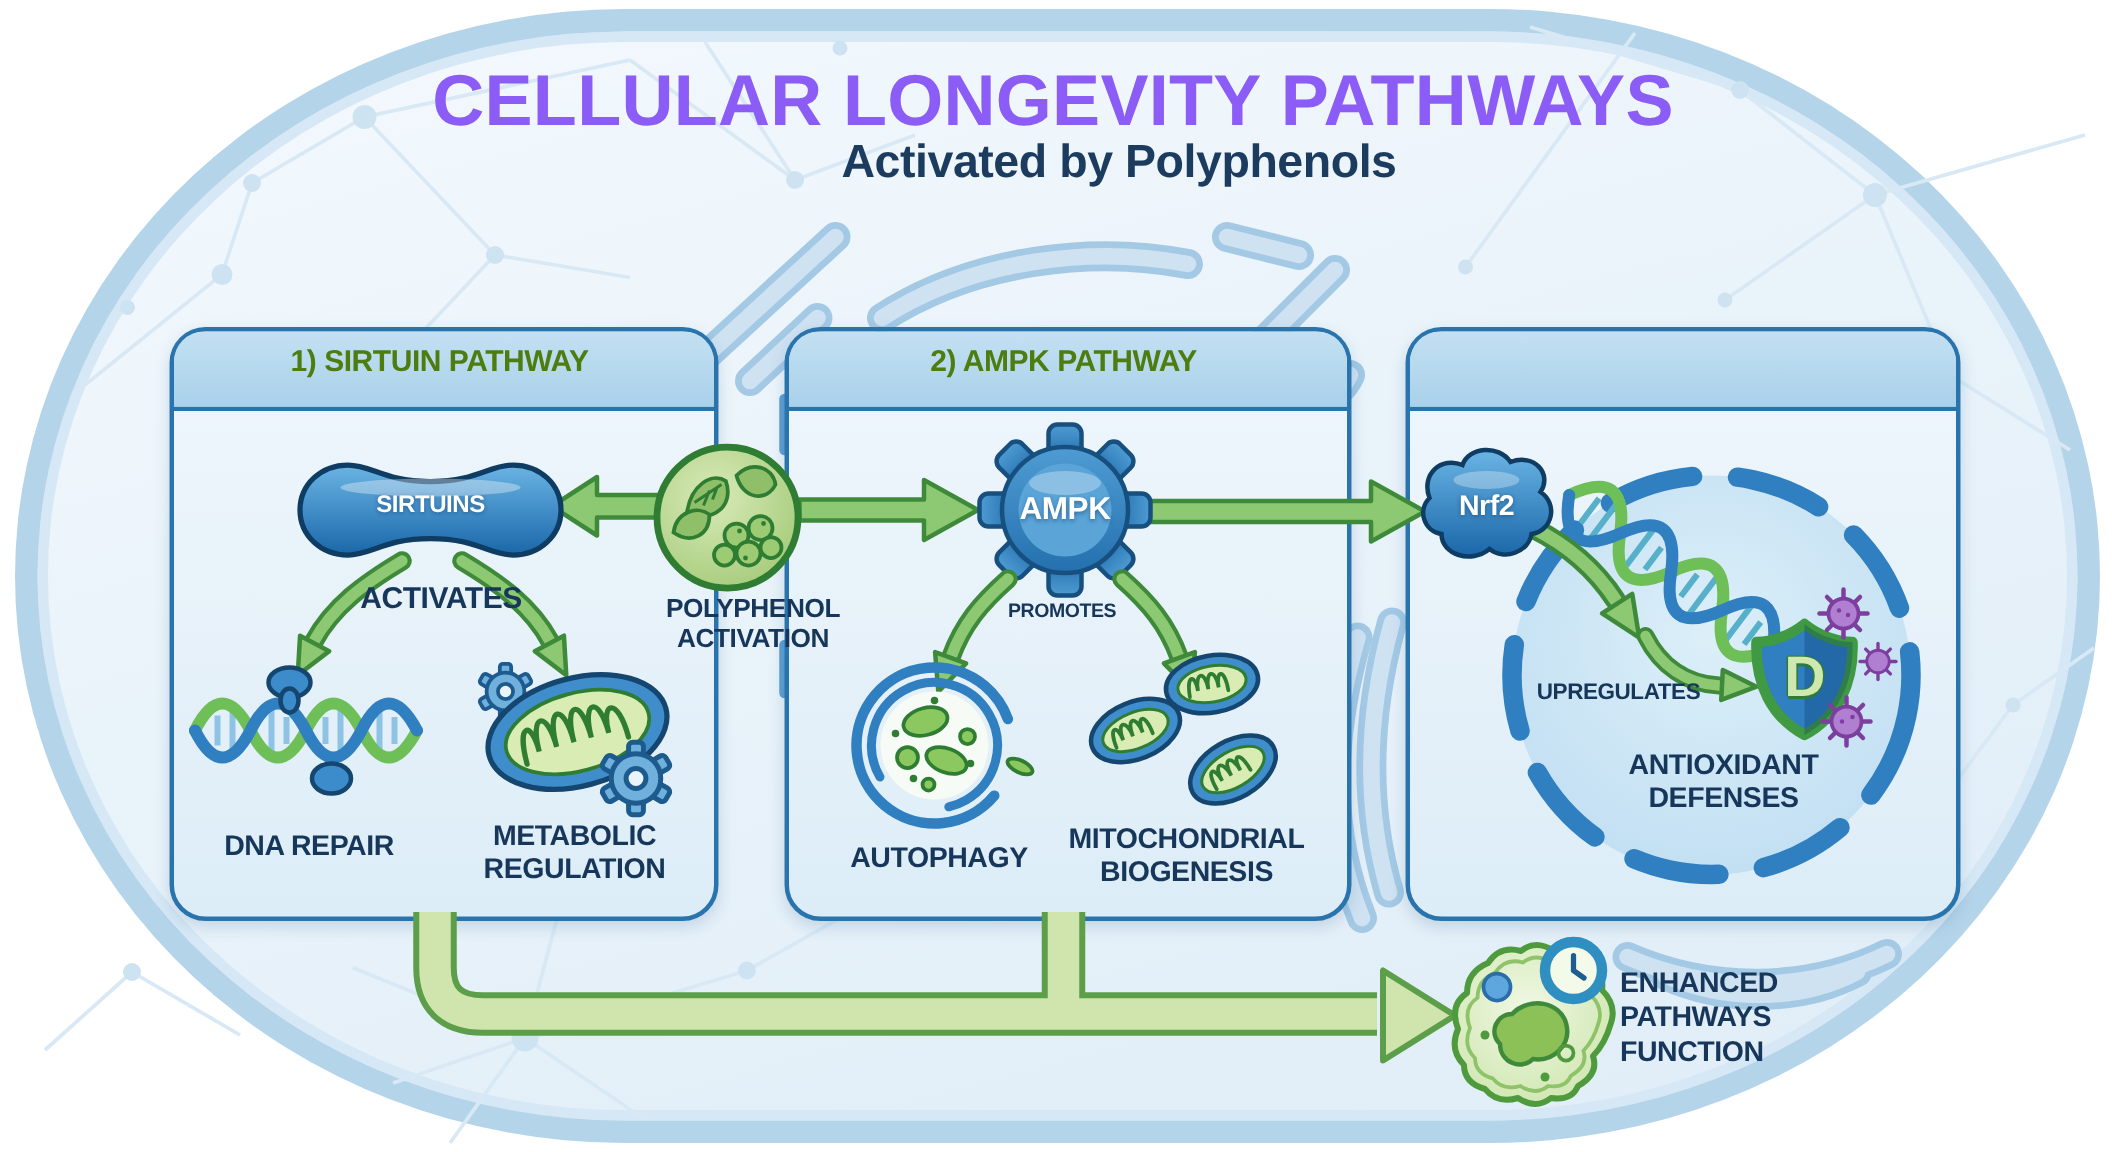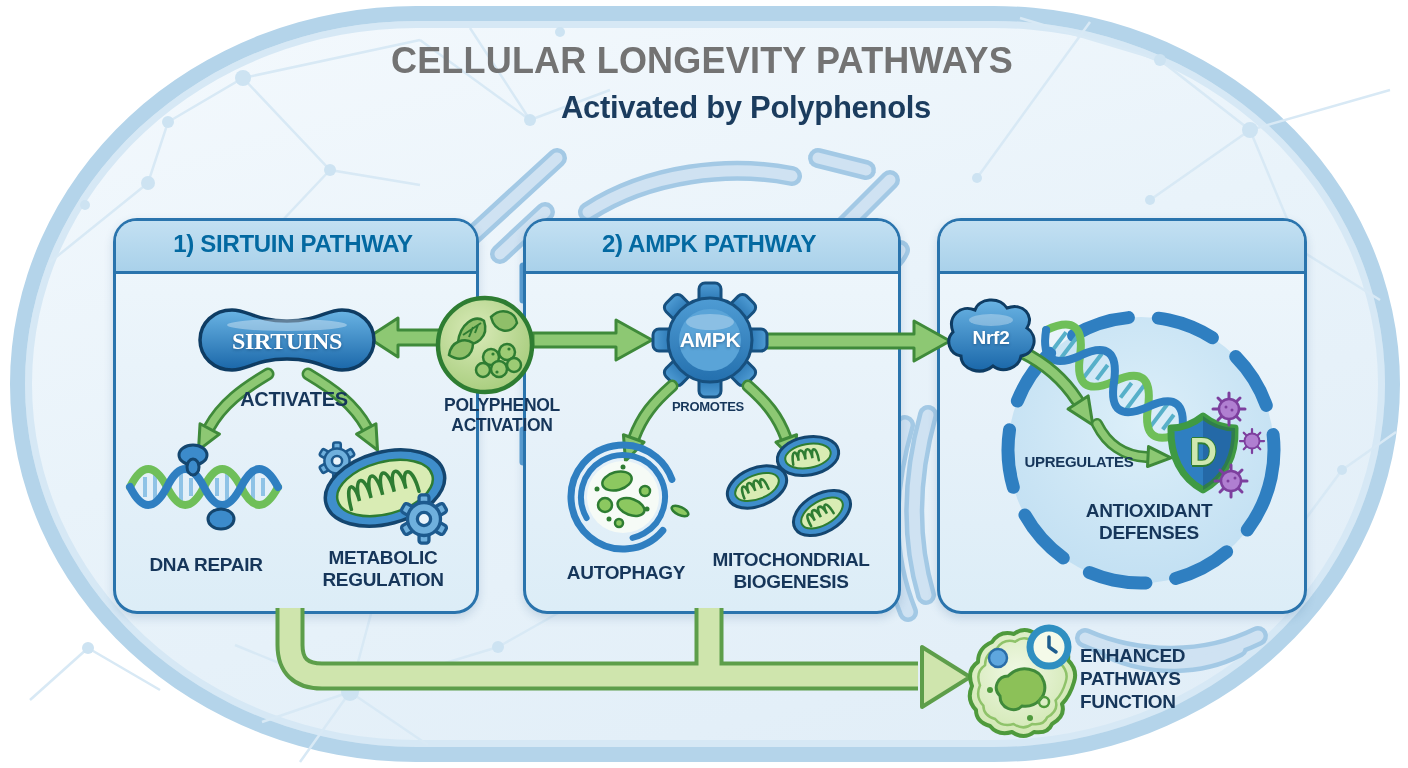--- a/index.html
+++ b/index.html
@@ -15,23 +15,23 @@
   .panel{position:absolute;top:218px;height:390px;border:3px solid #2a74ad;border-radius:24px;
          background:linear-gradient(180deg,#eff7fc 0%,#e6f1f9 55%,#dcedf7 100%);
          box-shadow:0 4px 10px rgba(40,90,140,0.18);z-index:2;}
   .panel-head{position:absolute;left:0;right:0;top:0;height:50px;
          background:linear-gradient(180deg,#c3e0f2,#a9d1ea);
          border-bottom:3px solid #2a74ad;border-radius:20px 20px 0 0;}
   #overlay-svg{z-index:5;pointer-events:none;}
   #labels{position:absolute;left:0;top:0;width:100%;height:100%;z-index:6;pointer-events:none;}
   .lbl{position:absolute;font-weight:800;color:#16365a;text-align:center;
        transform:translateX(-50%);letter-spacing:-0.3px;line-height:1.16;white-space:nowrap;}
-  .hd{color:#0369a1;font-size:24px;}
+  .hd{color:#4d7c0f;font-size:20px;}
   .node-lbl{color:#ffffff;text-shadow:0 1px 3px rgba(0,40,80,.45);}
-  .title{color:#737373;font-size:36px;letter-spacing:0.2px;}
+  .title{color:#8b5cf6;font-size:48px;letter-spacing:0.2px;}
   .subtitle{color:#1b3c5e;font-size:31px;font-weight:600;}
   .shield-letter{color:#cfe8b0;font-size:38px;
        text-shadow:-1px 0 #2e7d32,1px 0 #2e7d32,0 -1px #2e7d32,0 2px #2e7d32;}
   .left-align{transform:none;text-align:left;}
 </style>
 </head>
 <body>
 
 <div id="stage">
 
@@ -416,21 +416,21 @@
     </g>
   </svg>
 
   <div id="labels">
     <div class="lbl title" style="left:702px;top:40px;">CELLULAR LONGEVITY PATHWAYS</div>
     <div class="lbl subtitle" style="left:702px;top:90px;margin-left:44px;">Activated by Polyphenols</div>
 
     <div class="lbl hd" style="left:293px;top:230px;">1) SIRTUIN PATHWAY</div>
     <div class="lbl hd" style="left:709px;top:230px;">2) AMPK PATHWAY</div>
 
-    <div class="lbl node-lbl" style="left:287px;top:328px;font-size:24px;font-family:Liberation Serif, serif;">SIRTUINS</div>
+    <div class="lbl node-lbl" style="left:287px;top:328px;font-size:16px;">SIRTUINS</div>
     <div class="lbl" style="left:294px;top:388px;font-size:20px;">ACTIVATES</div>
     <div class="lbl" style="left:206px;top:554px;font-size:19px;">DNA REPAIR</div>
     <div class="lbl" style="left:383px;top:547px;font-size:19px;"><span>METABOLIC</span><br>
          <span>REGULATION</span></div>
 
     <div class="lbl" style="left:502px;top:395px;font-size:17.5px;"><span>POLYPHENOL</span><br>
          <span>ACTIVATION</span></div>
 
     <div class="lbl node-lbl" style="left:710px;top:328px;font-size:21px;">AMPK</div>
     <div class="lbl" style="left:708px;top:399px;font-size:13px;">PROMOTES</div>

